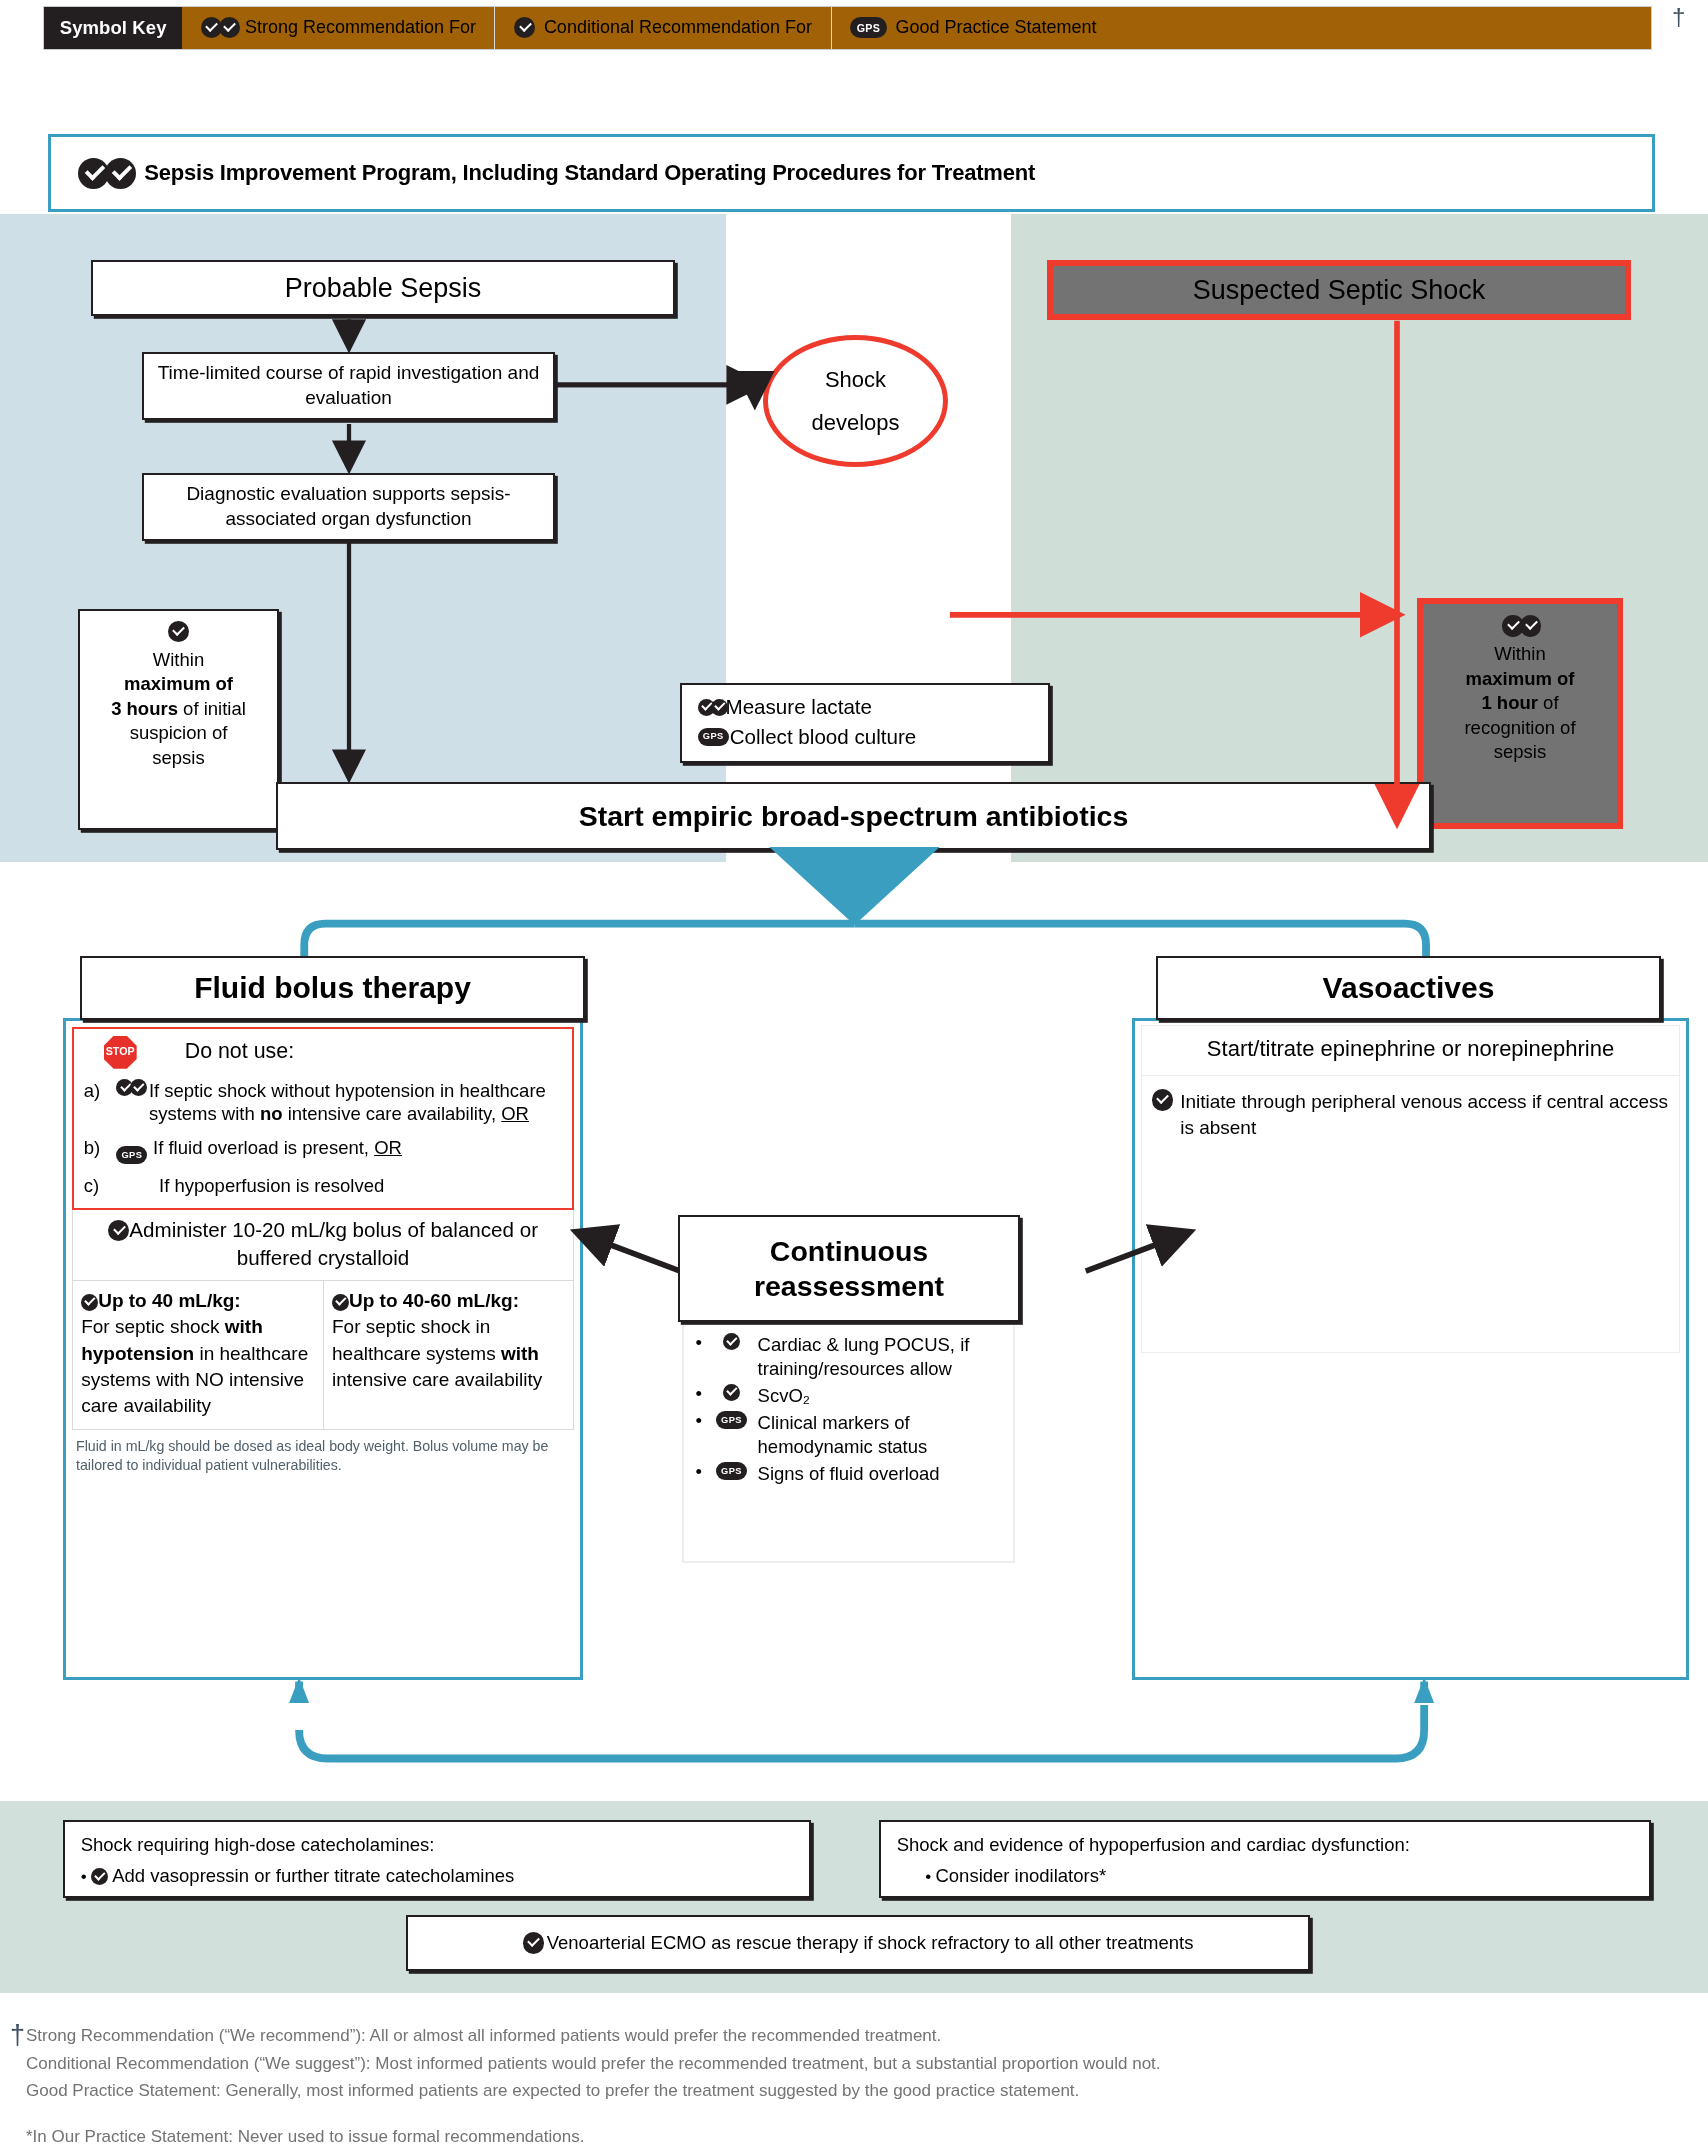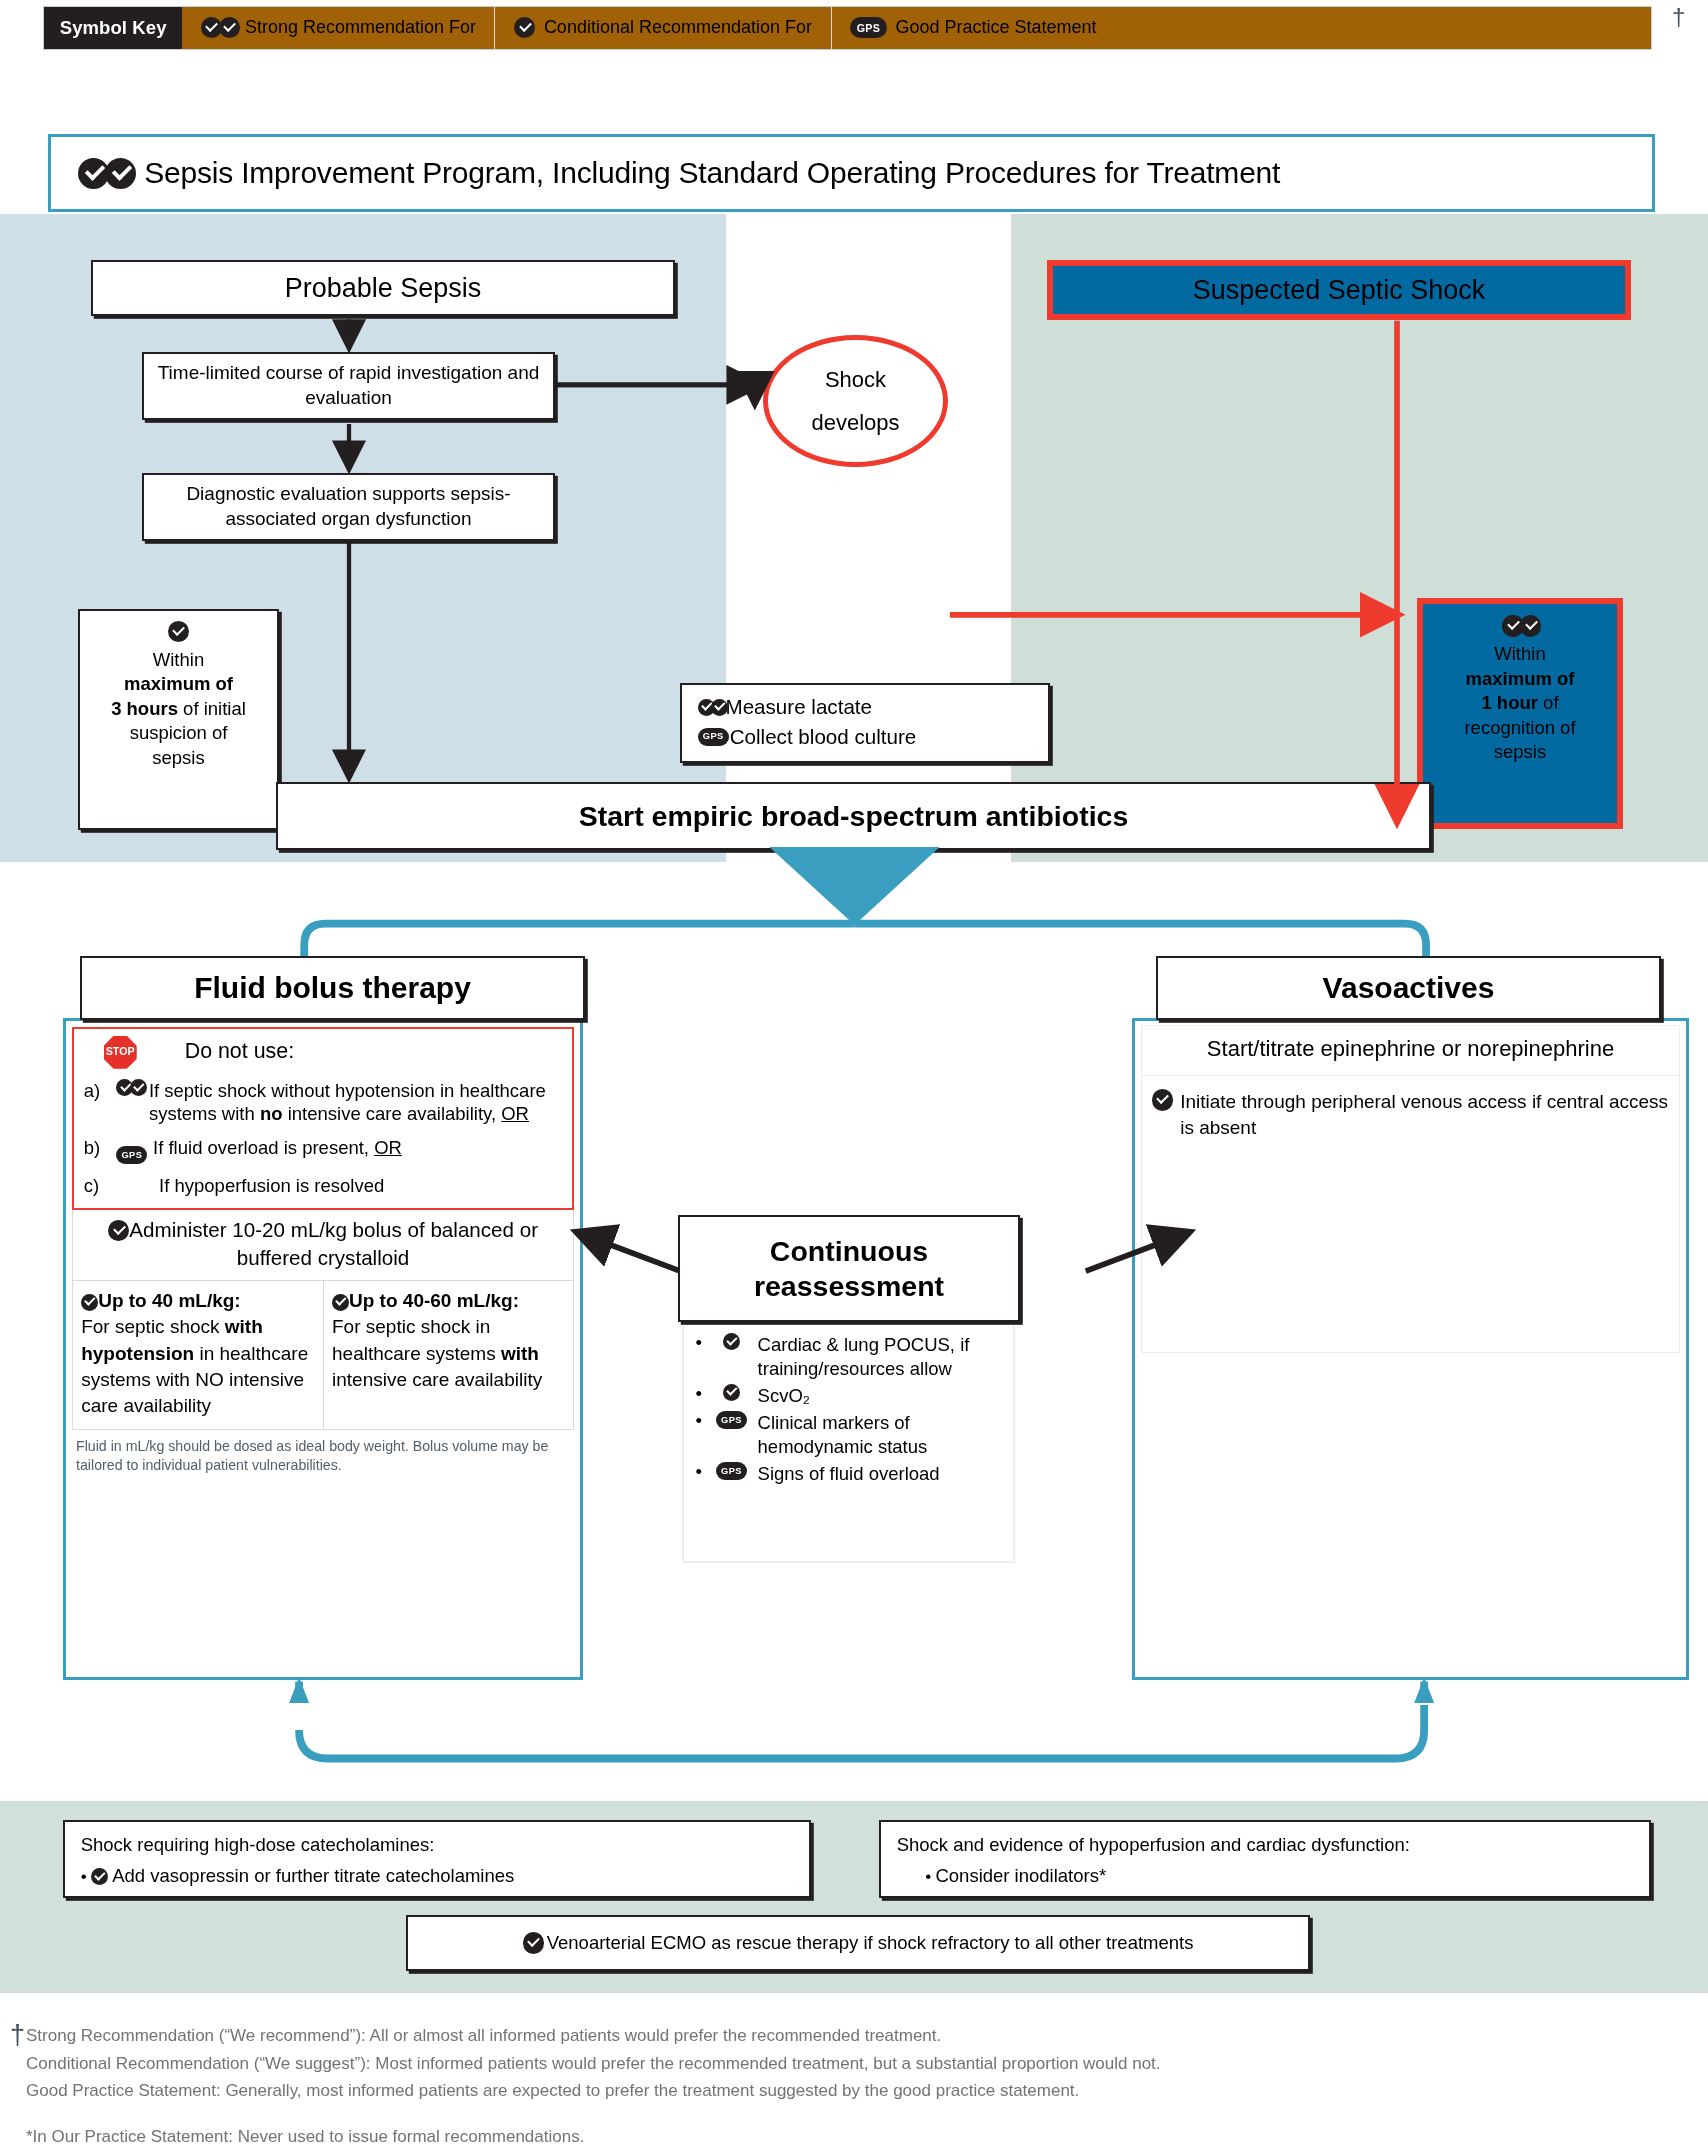--- a/index.html
+++ b/index.html
@@ -68,25 +68,25 @@
     font-size:10.7px; font-weight:bold; font-family:"Liberation Sans",sans-serif;
     flex:0 0 auto; position:relative;
   }
 
   
   #header-box {
     left:48px; top:134px; width:1607px; height:78px;
     border:3.6px solid #3a9ec0; background:#fff;
     display:flex; align-items:center; padding-left:27px; gap:11.4px;
   }
-  #header-title { font-size:30px; letter-spacing:-0.2px; }
+  #header-title { font-size:22px; letter-spacing:-0.2px;font-weight:bold; }
 
   
   .kbox { background:#fff; border:2.8px solid #231f20; box-shadow:2.8px 2.8px 0 #231f20; }
-  .rbox { background:#0369a1; border:6.4px solid #ef3b2d; }
+  .rbox { background:#737373; border:6.4px solid #ef3b2d; }
 
   
   #box-probable-sepsis {
     left:91px; top:260px; width:584px; height:56px;
     display:flex; align-items:center; justify-content:center;
     font-size:27px;
   }
   #box-rapid-investigation {
     left:142px; top:352px; width:413px; height:68px;
     display:flex; align-items:center; justify-content:center; text-align:center;

